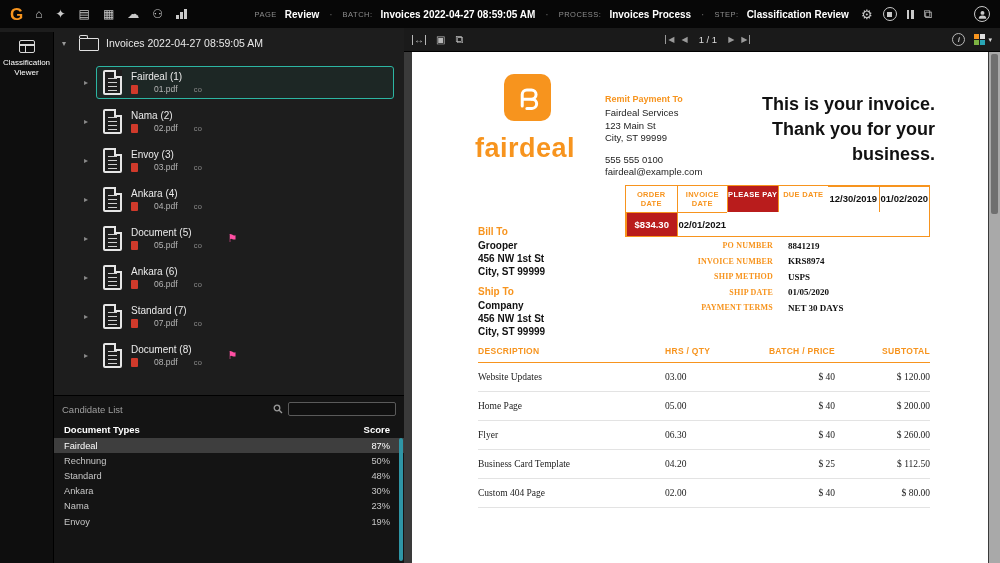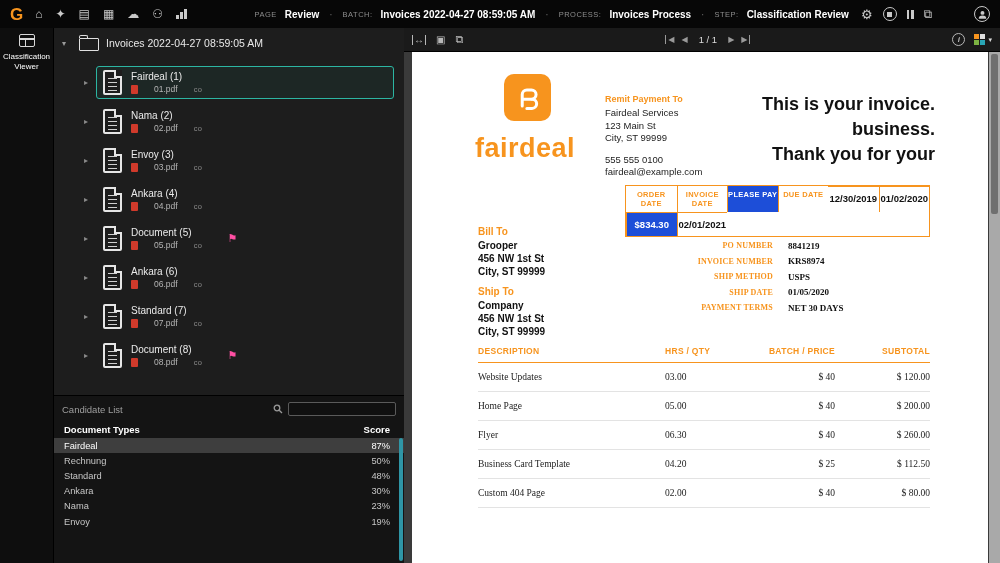--- a/index.html
+++ b/index.html
@@ -22,21 +22,21 @@
   .tb-right{margin-left:auto;display:flex;align-items:center;gap:10px;color:#c9c9c9;}
   .gear{font-size:13px;}
   .stop-icon{width:14px;height:14px;border:1.5px solid #c9c9c9;border-radius:50%;display:flex;align-items:center;justify-content:center;}
   .stop-icon i{width:5px;height:5px;background:#c9c9c9;display:block;}
   .pause-icon{display:flex;gap:2px;}
   .pause-icon i{width:2.5px;height:9px;background:#c9c9c9;display:block;}
   .journal{font-size:12px;}
   .tb-gap{width:22px;}
   .circle-btn{width:16px;height:16px;border-radius:50%;border:1.5px solid #c9c9c9;display:flex;align-items:center;justify-content:center;font-size:9px;font-weight:bold;color:#c9c9c9;}
   
-  .rail{position:absolute;left:0;top:26px;width:54px;bottom:0;background:#0e0e0e;border-right:1px solid #000;display:flex;flex-direction:column;align-items:center;padding-top:8px;gap:5px;}
+  .rail{position:absolute;left:0;top:32px;width:54px;bottom:0;background:#0e0e0e;border-right:1px solid #000;display:flex;flex-direction:column;align-items:center;padding-top:8px;gap:5px;}
   .rail-icon{width:16px;height:13px;border:1.5px solid #d8d8d8;border-radius:2px;position:relative;}
   .rail-icon::before{content:"";position:absolute;left:0;right:0;top:3px;height:1.5px;background:#d8d8d8;}
   .rail-icon::after{content:"";position:absolute;left:5px;top:3px;bottom:0;width:1.5px;background:#d8d8d8;}
   .rail-label{color:#fff;font-size:8px;text-align:center;line-height:10px;}
   
   .tree-panel{position:absolute;left:54px;top:28px;width:350px;bottom:0;background:#1d1d1d;overflow:hidden;}
   .tree-header{display:flex;align-items:center;gap:7px;padding:7px 0 4px 8px;}
   .tw{color:#9a9a9a;font-size:8px;width:10px;}
   .folder-icon{width:20px;height:13px;border:1.5px solid #e0e0e0;border-radius:1px;position:relative;margin-top:3px;}
   .folder-icon::before{content:"";position:absolute;top:-4px;left:-1.5px;width:7px;height:2px;border:1.5px solid #e0e0e0;border-bottom:none;border-radius:2px 2px 0 0;}
@@ -94,21 +94,21 @@
   .brand{left:63px;top:81px;font-size:27px;font-weight:bold;color:#F7941E;letter-spacing:.5px;}
   .remit{left:193px;top:42px;width:150px;}
   .remit-title{color:#F7941E;font-size:9px;font-weight:bold;margin-bottom:3px;}
   .remit .line{font-size:9.5px;color:#222;line-height:12.5px;}
   .remit .vgap{height:9px;}
   .headline{right:53px;top:40px;text-align:right;font-weight:bold;font-size:18px;line-height:25px;color:#111;}
   .sum{left:213px;top:133px;width:305px;display:grid;grid-template-columns:repeat(6,1fr);border:1px solid #F7941E;}
   .sum-h{font-size:7.5px;font-weight:bold;color:#F7941E;text-align:center;padding:4px 0;border-left:1px solid #F7941E;letter-spacing:.3px;}
   .sum-v{font-size:9.5px;font-weight:bold;color:#111;text-align:center;padding:6px 0;border-top:1px solid #F7941E;border-left:1px solid #F7941E;}
   .sum > :nth-child(4n+1){border-left:none;}
-  .sum .hl{background:#1d4ed8;color:#fff;}
+  .sum .hl{background:#b91c1c;color:#fff;}
   .addr-title{color:#F7941E;font-weight:bold;font-size:10px;margin-bottom:2px;margin-top:16px;}
   .addr-line{font-weight:bold;font-size:10px;color:#111;line-height:13px;}
   .billto{left:66px;top:158px;}
   .shipto{left:66px;top:218px;}
   .details{left:213px;top:186px;width:305px;}
   .d-row{display:flex;align-items:center;height:15.5px;font-family:Liberation Serif, serif;}
   .d-label{width:148px;text-align:right;color:#F7941E;font-weight:bold;font-size:8px;letter-spacing:.2px;}
   .d-value{margin-left:15px;font-weight:bold;font-size:9px;color:#111;}
   .items{left:66px;top:294px;width:452px;}
   .it-head{display:flex;border-bottom:1px solid #F7941E;padding-bottom:6px;}
@@ -395,22 +395,22 @@
       <div class="line">Fairdeal Services</div>
       <div class="line">123 Main St</div>
       <div class="line">City, ST 99999</div>
       <div class="vgap"></div>
       <div class="line">555 555 0100</div>
       <div class="line">fairdeal@example.com</div>
     </div>
 
     <div class="headline">
       <div>This is your invoice.</div>
+      <div>Thank you for your</div>
       <div>business.</div>
-      <div>Thank you for your</div>
     </div>
 
     <div class="sum">
       <span class="sum-h">ORDER DATE</span>
       <span class="sum-h">INVOICE DATE</span>
       <span class="sum-h hl">PLEASE PAY</span>
       <span class="sum-h">DUE DATE</span>
       <span class="sum-v">12/30/2019</span>
       <span class="sum-v">01/02/2020</span>
       <span class="sum-v hl">$834.30</span>

